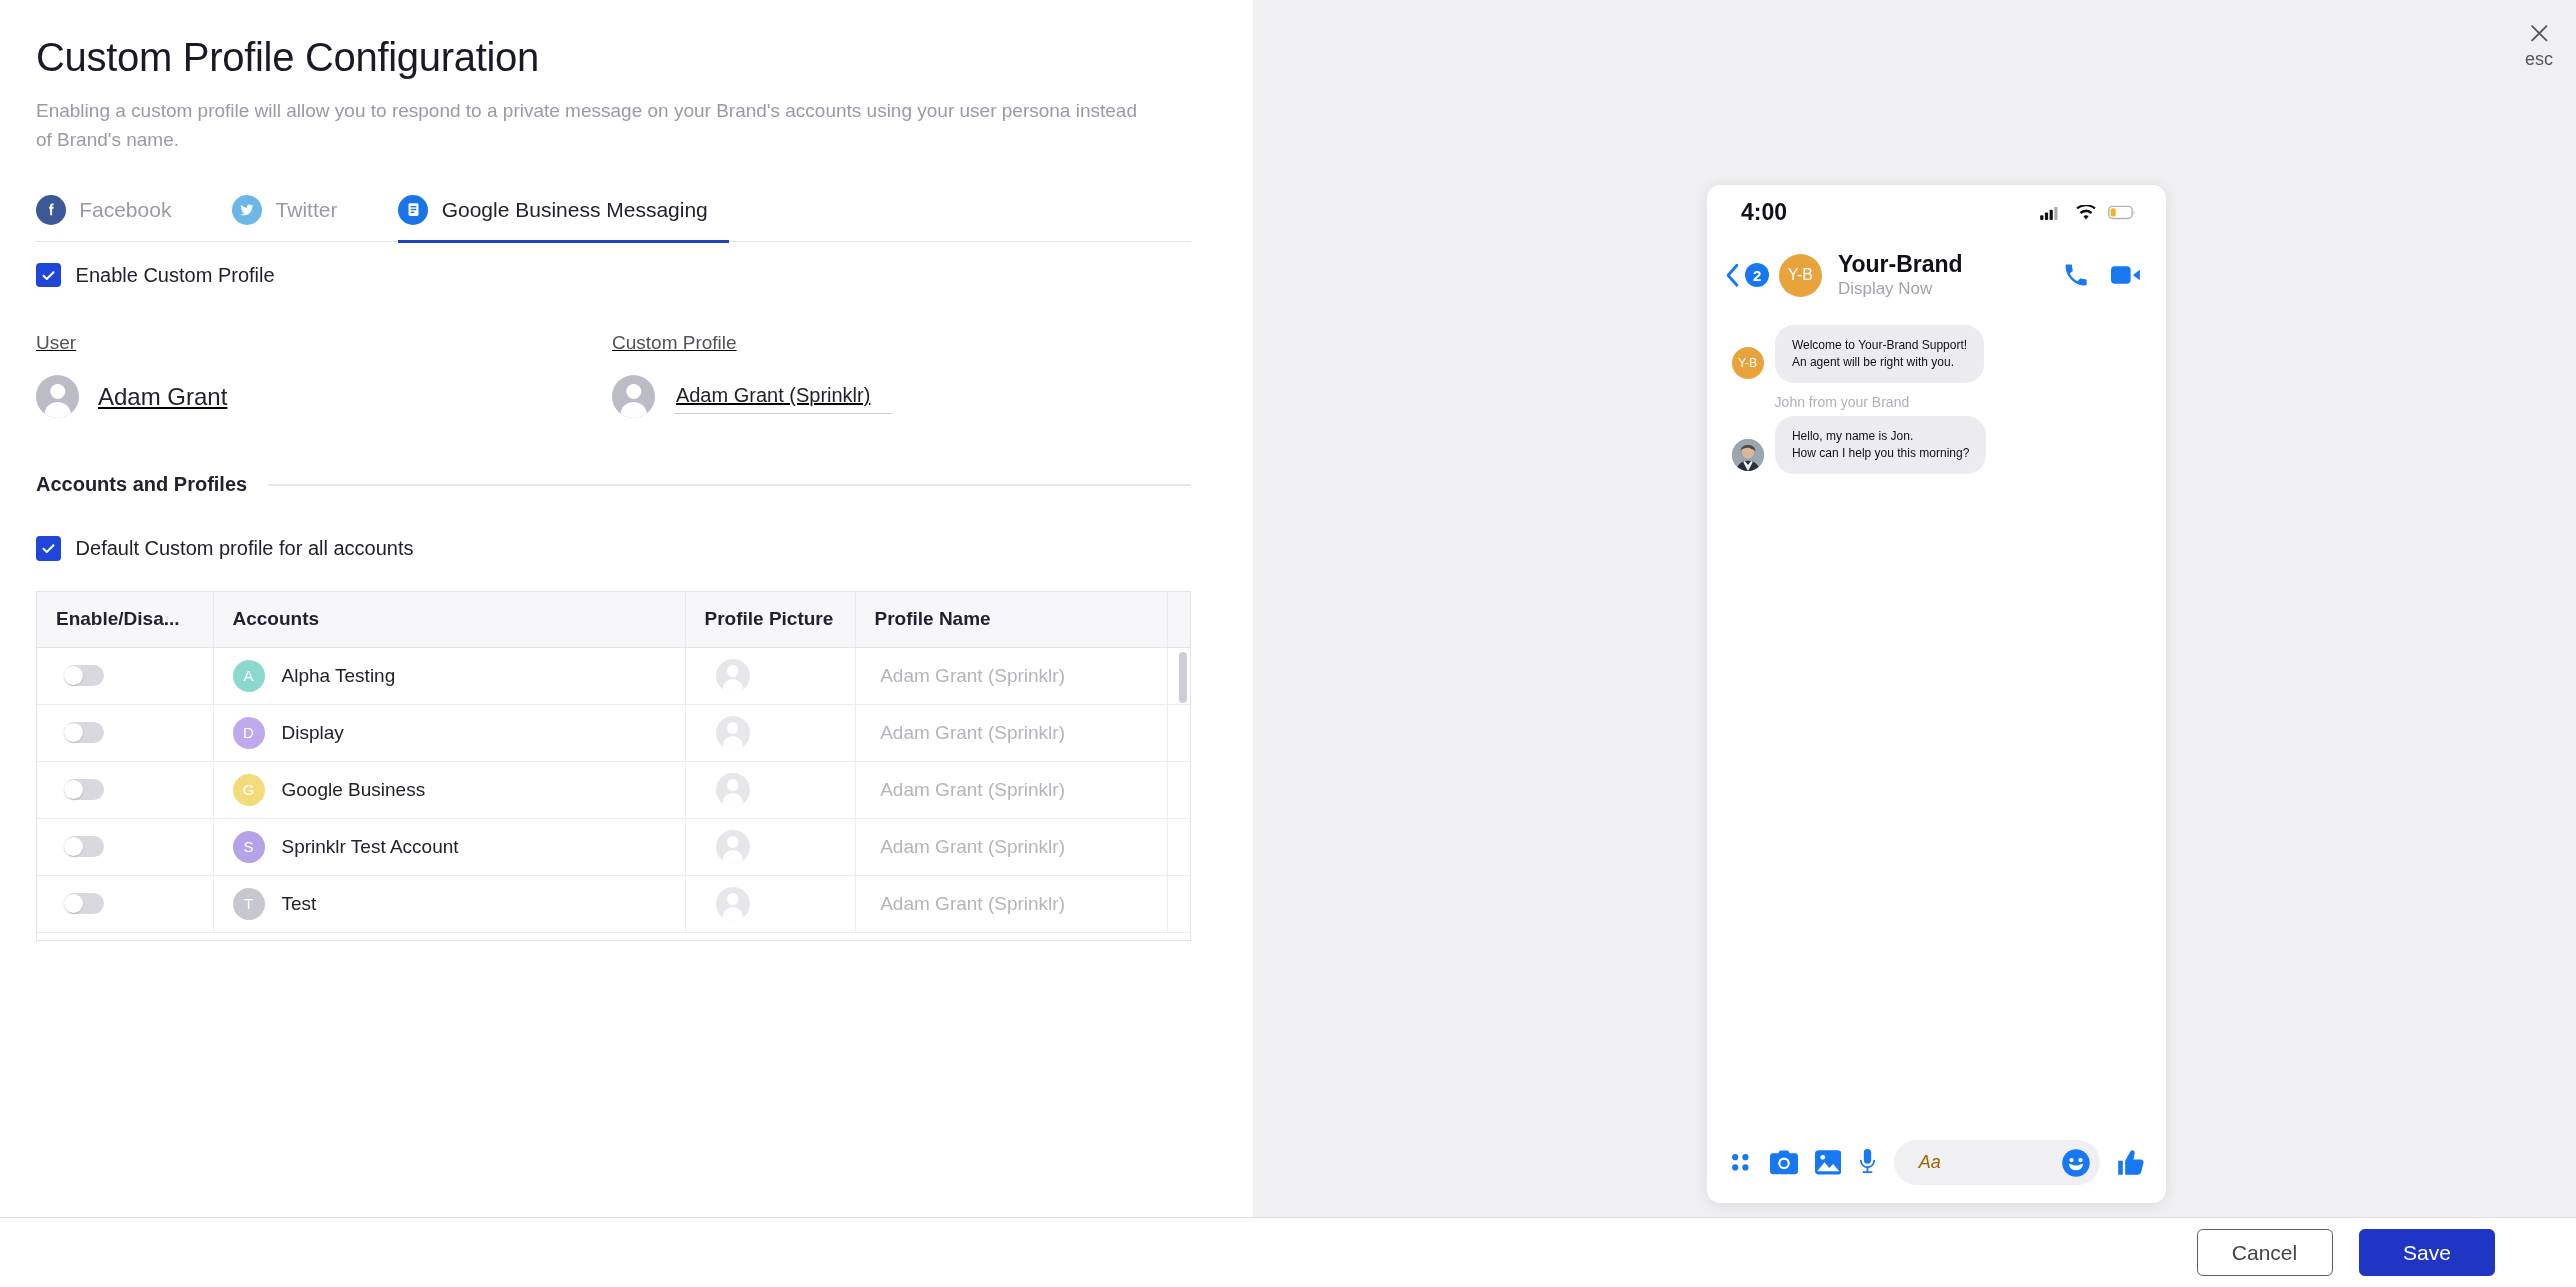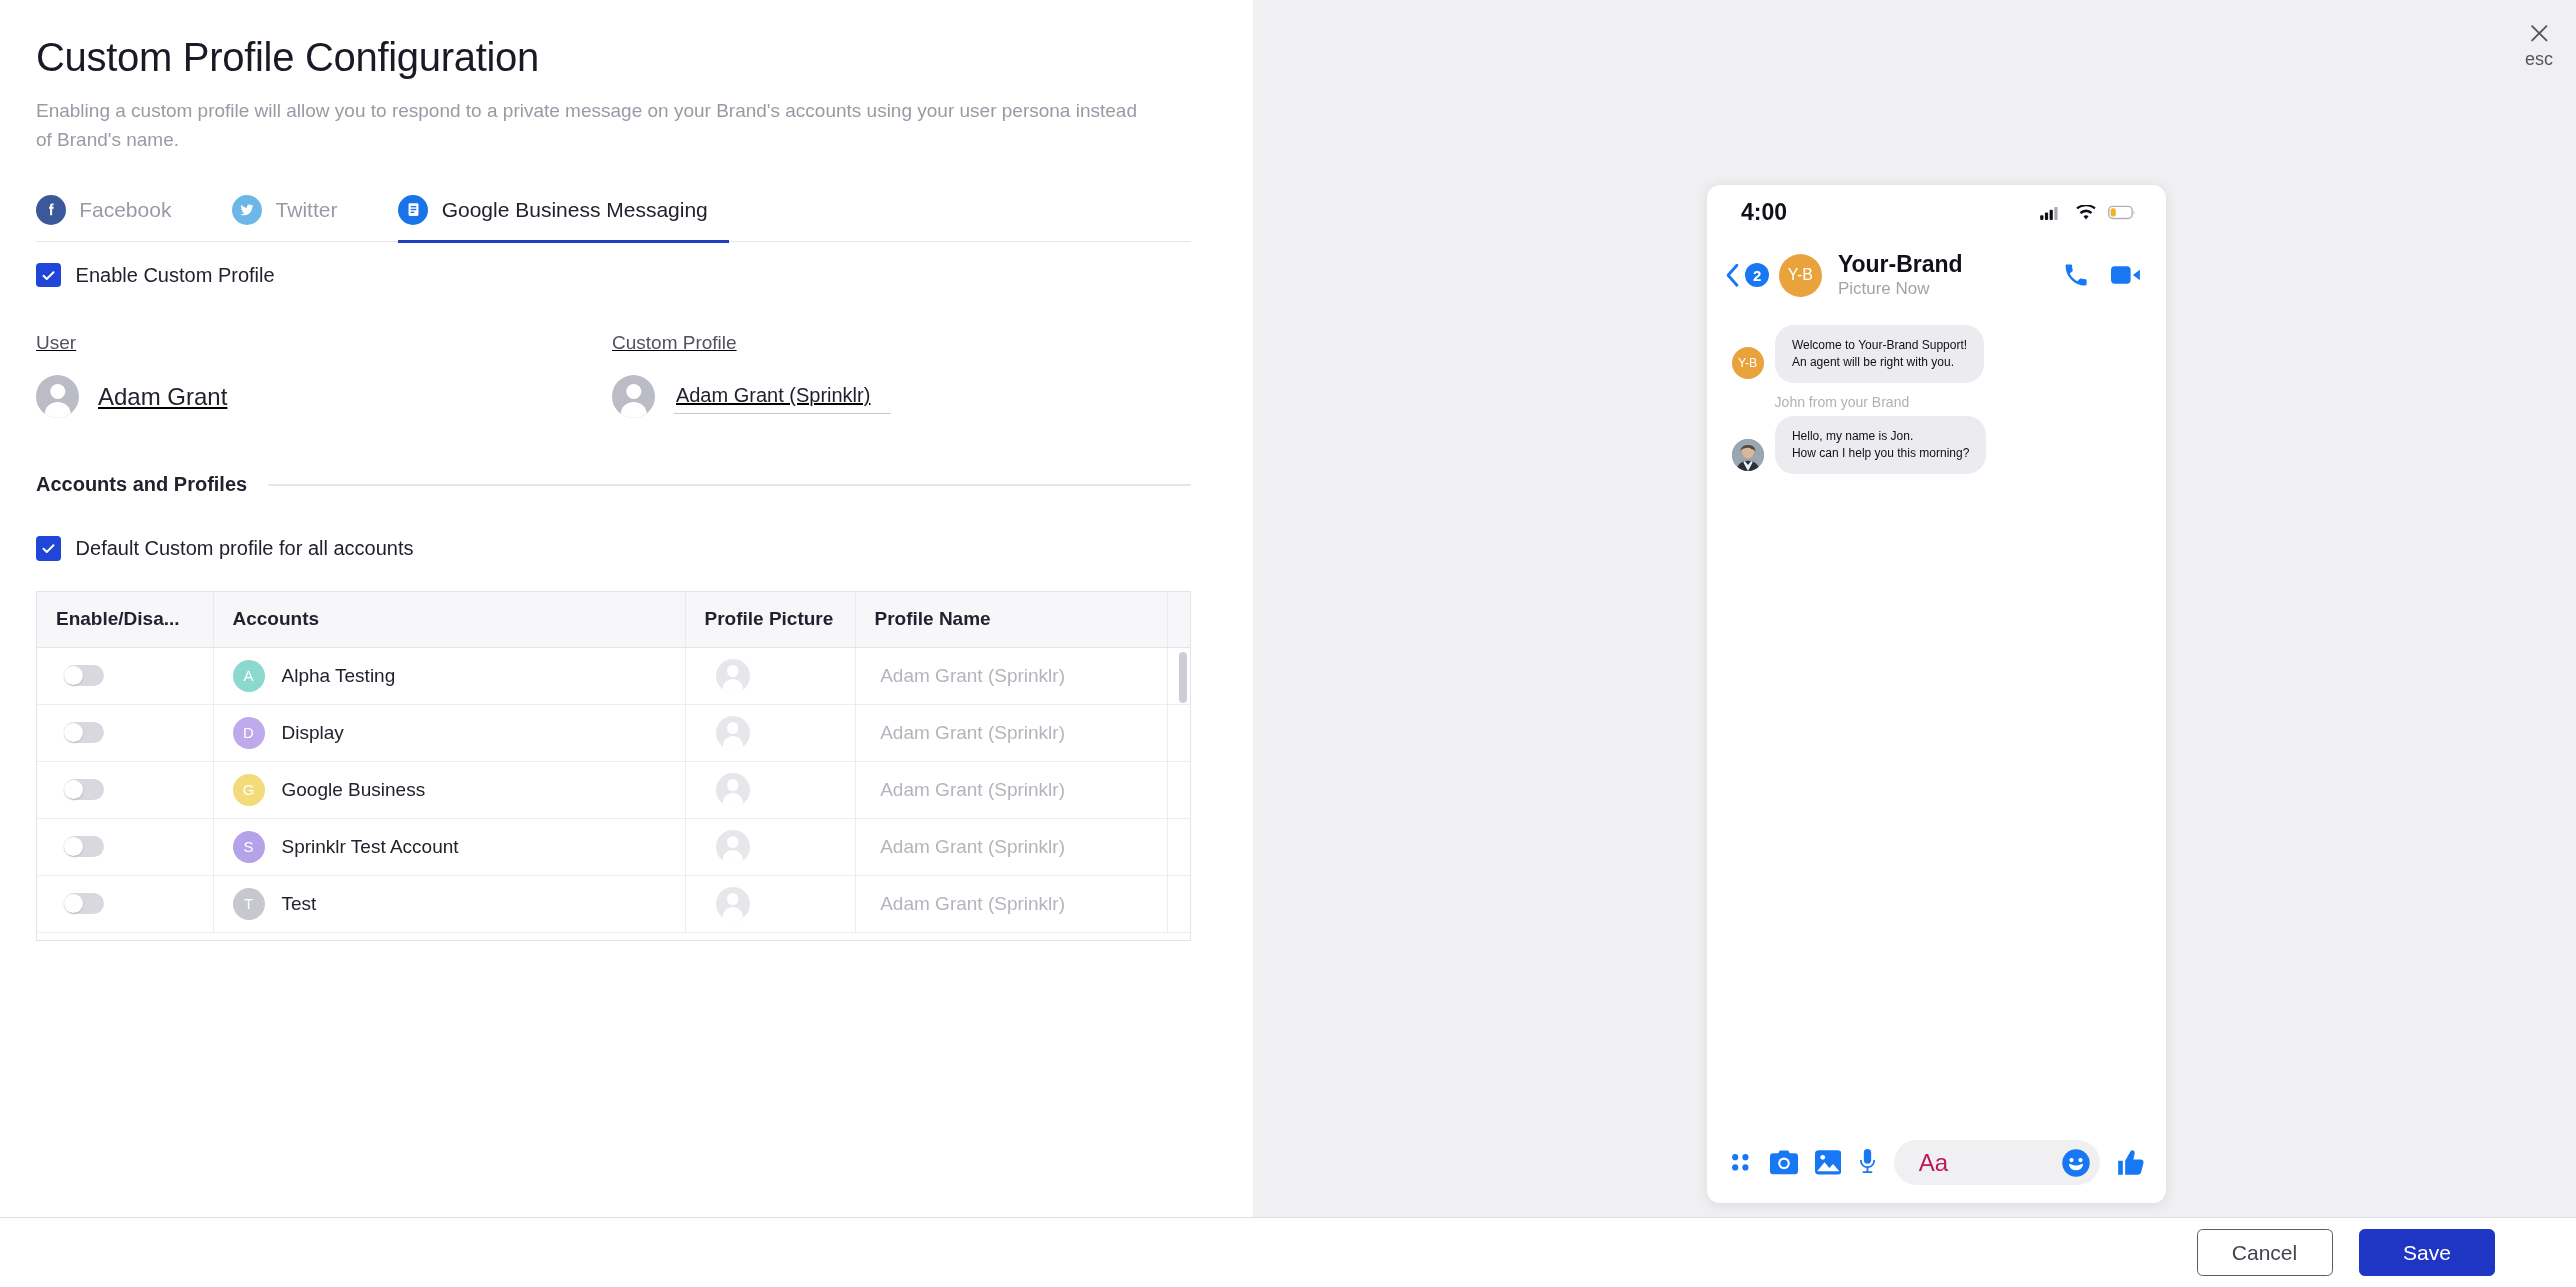--- a/index.html
+++ b/index.html
@@ -258,21 +258,21 @@
 
   .chat-input-bar {
     height: 81px; display: flex; align-items: center;
     padding: 0 21px; gap: 17px;
   }
   .pill {
     flex: 1; height: 45px; border-radius: 23px; background: #f0f0f3;
     display: flex; align-items: center; justify-content: space-between;
     padding: 0 9.4px 0 24.6px;
   }
-  .pill-placeholder { font-size: 24px; color: #be185d; }
+  .pill-placeholder { font-size: 18px; color: #a16207; font-style: italic; }
 
   
   .footer {
     position: absolute; left: 0; top: 1217px;
     width: 2576px; height: 70px;
     background: #ffffff; border-top: 1.9px solid #dcdce2;
     display: flex; align-items: center; justify-content: flex-end;
     padding-right: 81px; gap: 26.5px;
   }
   .btn {
@@ -515,21 +515,21 @@
       <div class="chat-header">
         <span class="back-group">
           <svg width="21" height="26.5" viewBox="0 0 16 24" fill="none" stroke="#1877f2" stroke-width="2.6" stroke-linecap="round" stroke-linejoin="round">
               <path d="M12 3L4 12l8 9"></path>
             </svg>
           <span class="unread-badge">2</span>
         </span>
         <span class="brand-avatar">Y-B</span>
         <span class="brand-text">
           <div class="brand-name">Your-Brand</div>
-          <div class="brand-status">Picture Now</div>
+          <div class="brand-status">Display Now</div>
         </span>
         <span class="hdr-actions">
           <svg width="28" height="28" viewBox="0 0 24 24" fill="#1877f2">
               <path d="M6.6 10.8c1.5 2.9 3.7 5.2 6.6 6.6l2.2-2.2c.3-.3.7-.4 1-.2 1.2.4 2.4.6 3.7.6.6 0 1 .4 1 1V20c0 .6-.4 1-1 1-9.4 0-17-7.6-17-17 0-.6.4-1 1-1h3.5c.6 0 1 .4 1 1 0 1.3.2 2.5.6 3.7.1.3 0 .7-.2 1l-2.4 2.1z"></path>
             </svg>
           <svg width="30" height="28" viewBox="0 0 26 20" fill="#1877f2">
               <rect x="0" y="2.5" width="17" height="15" rx="3.4"></rect>
               <path d="M19 10l6-4.6v9.2L19 10z"></path>
             </svg>
         </span>

